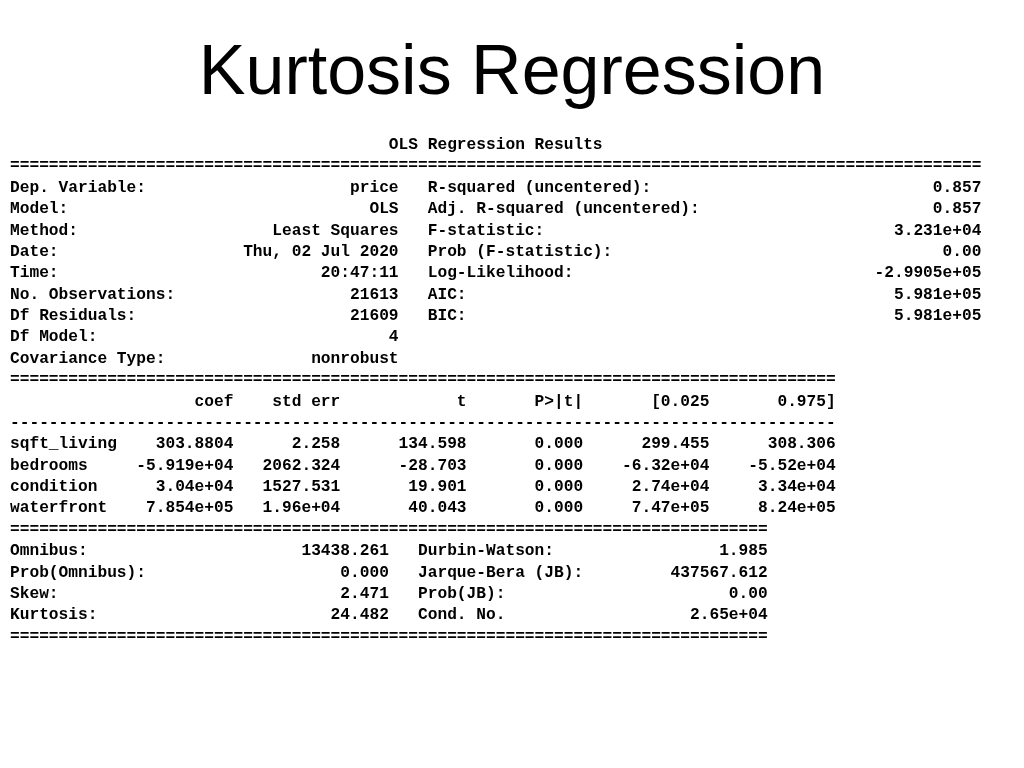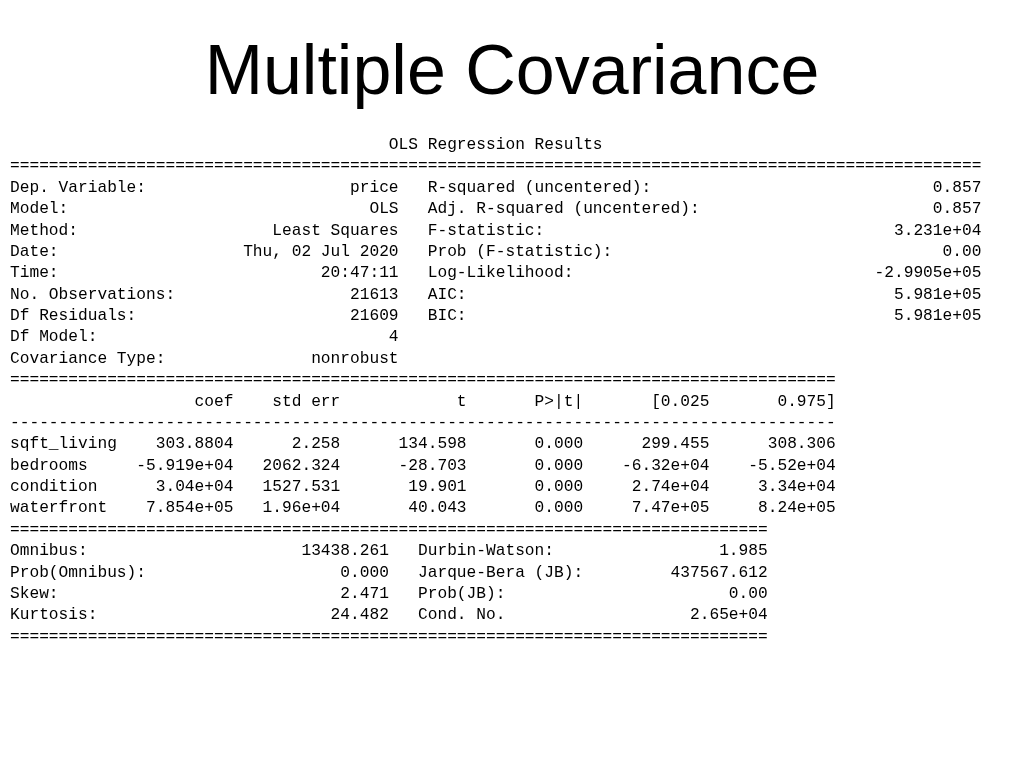--- a/index.html
+++ b/index.html
@@ -1,15 +1,15 @@
 <!DOCTYPE html>
 <html><head>
   <meta charset="utf-8">
   <style>
-    * { margin: 0; padding: 0; box-sizing: border-box; }
+    * { margin: 0; padding: 0; box-sizing: border-box; font-weight: bold; }
     body {
       width: 1024px;
       height: 768px;
       background: #fff;
       font-family: Arial, Helvetica, sans-serif;
       overflow: hidden;
     }
     h1 {
       font-size: 70px;
       font-weight: 400;
@@ -23,21 +23,21 @@
       font-size: 16.2px;
       line-height: 1.32;
       white-space: pre;
       margin: 0 10px;
       padding: 0;
     }
   </style>
 </head>
 <body>
 
-<h1>Multiple Covariance</h1>
+<h1>Kurtosis Regression</h1>
 
 <pre id="output">                                       OLS Regression Results                                       
 ====================================================================================================
 Dep. Variable:                     price   R-squared (uncentered):                             0.857
 Model:                               OLS   Adj. R-squared (uncentered):                        0.857
 Method:                    Least Squares   F-statistic:                                    3.231e+04
 Date:                   Thu, 02 Jul 2020   Prob (F-statistic):                                  0.00
 Time:                           20:47:11   Log-Likelihood:                               -2.9905e+05
 No. Observations:                  21613   AIC:                                            5.981e+05
 Df Residuals:                      21609   BIC:                                            5.981e+05

